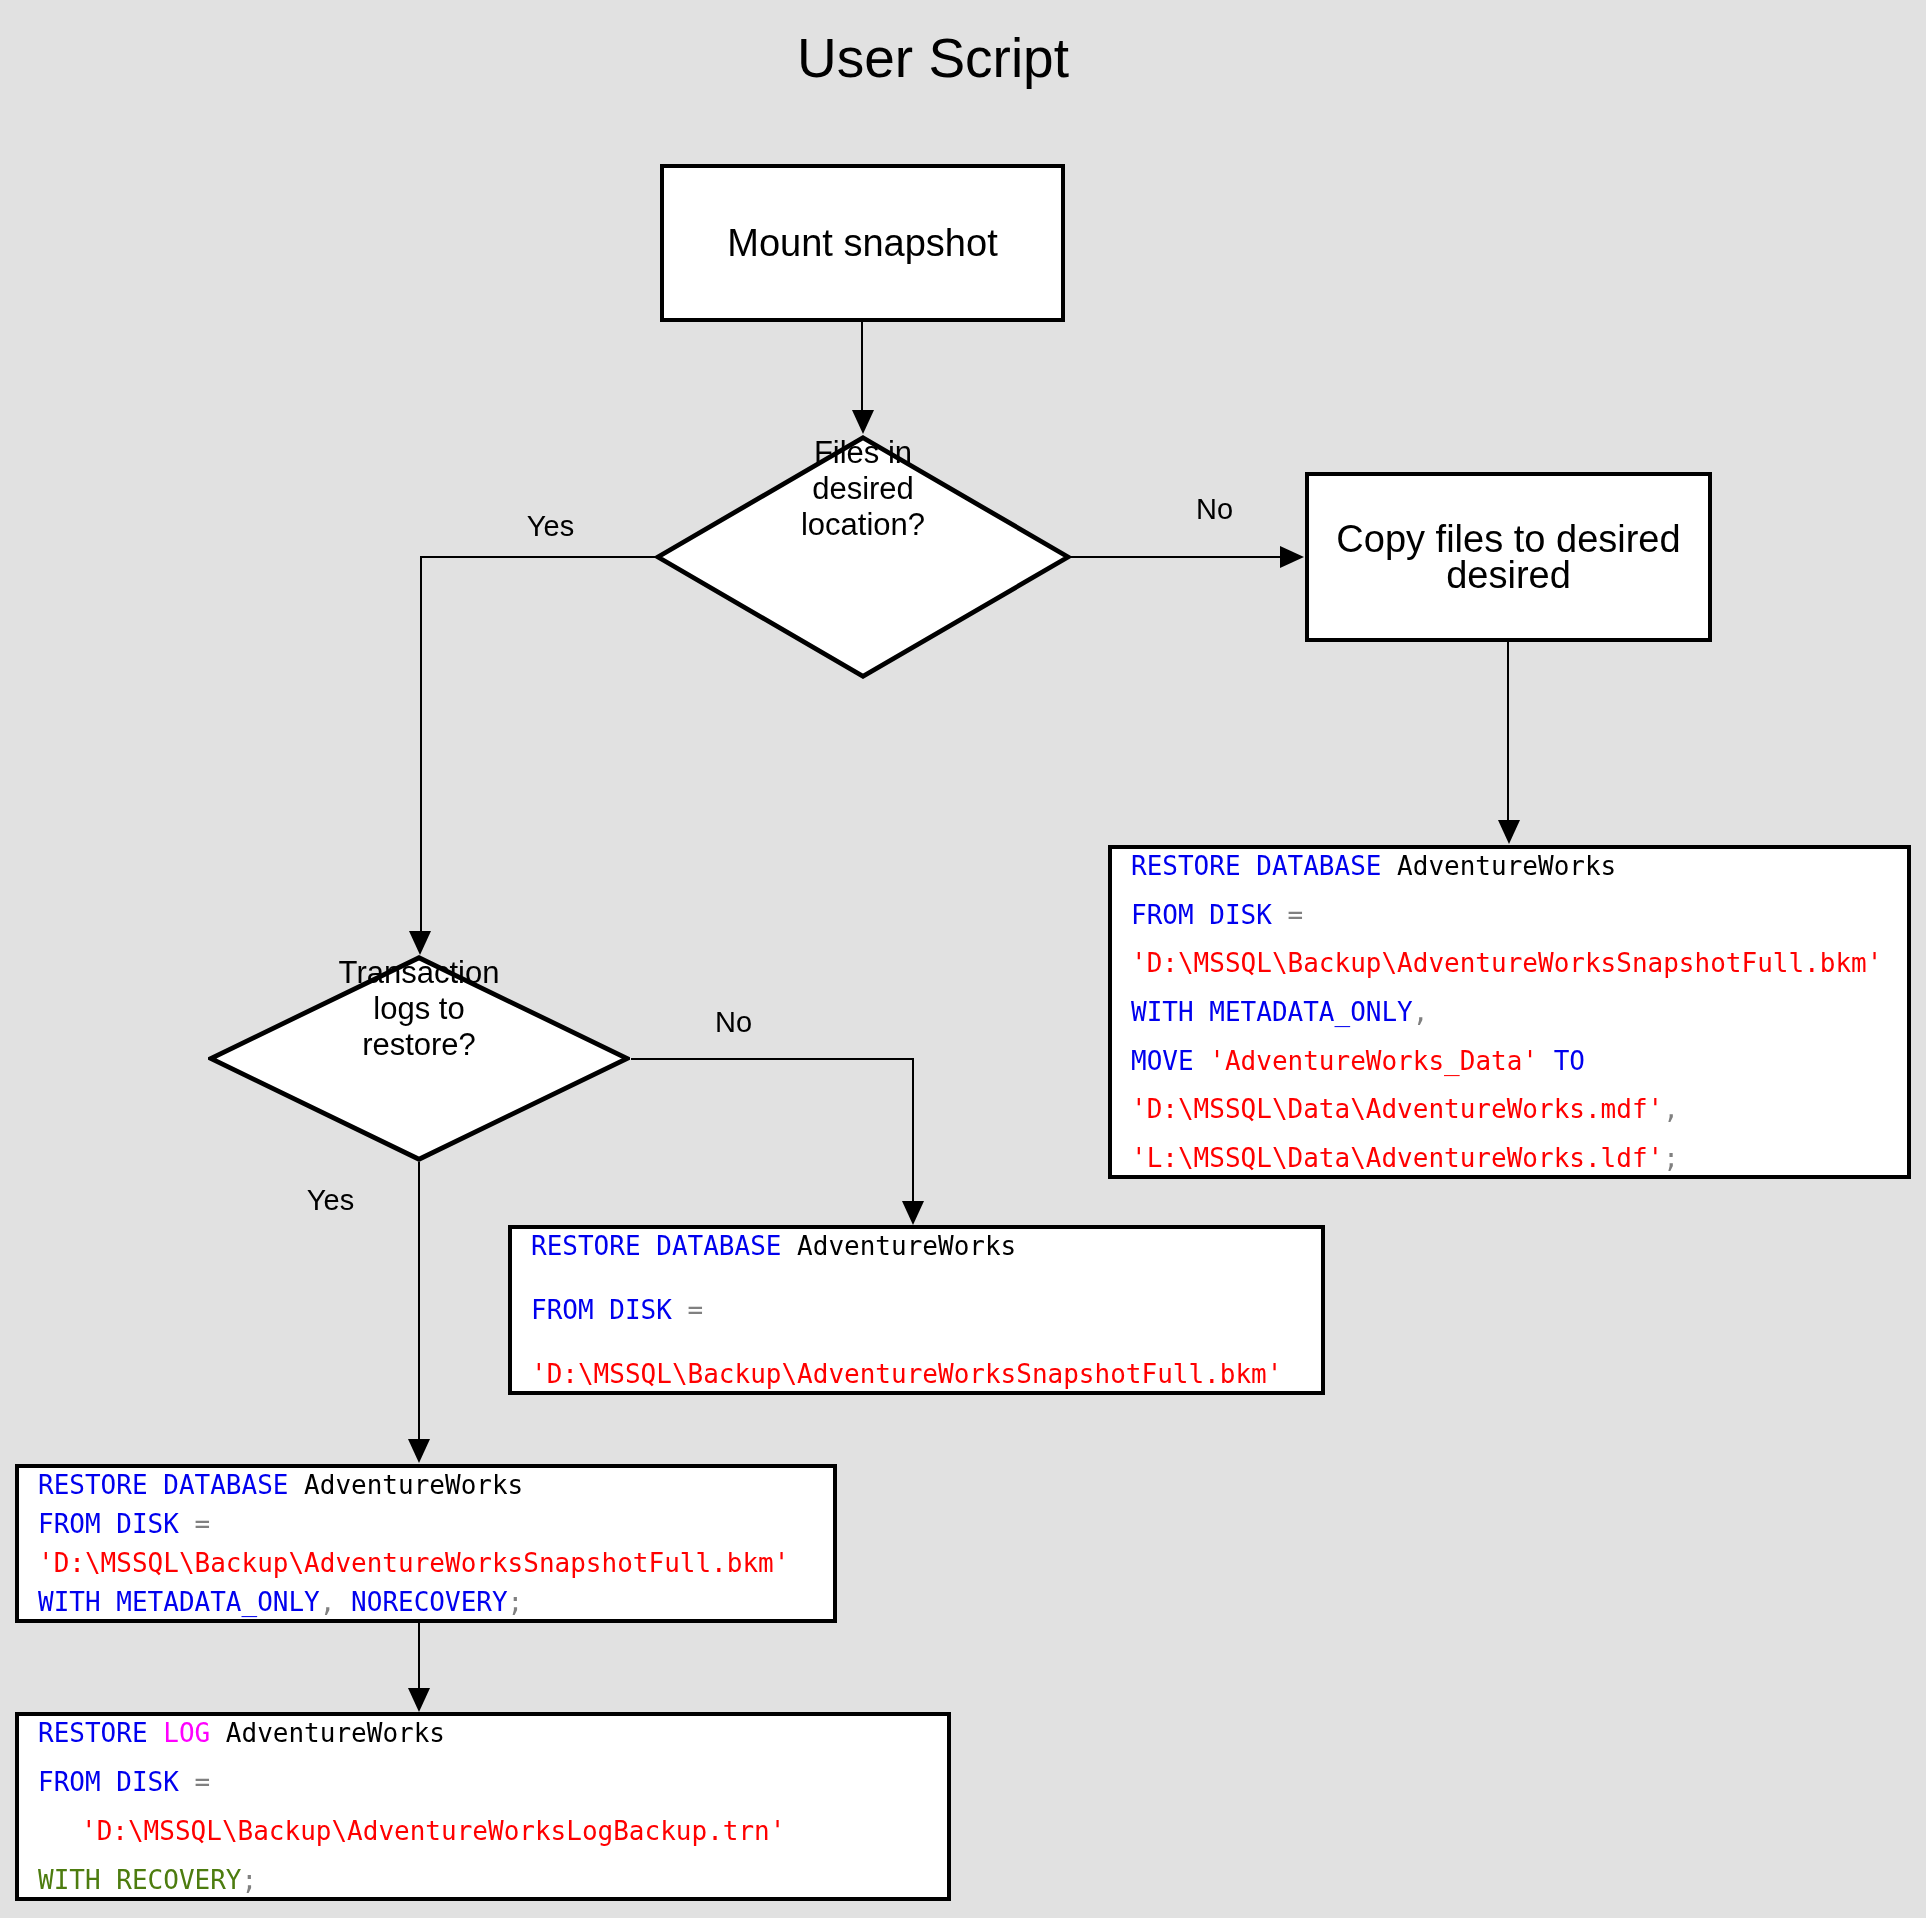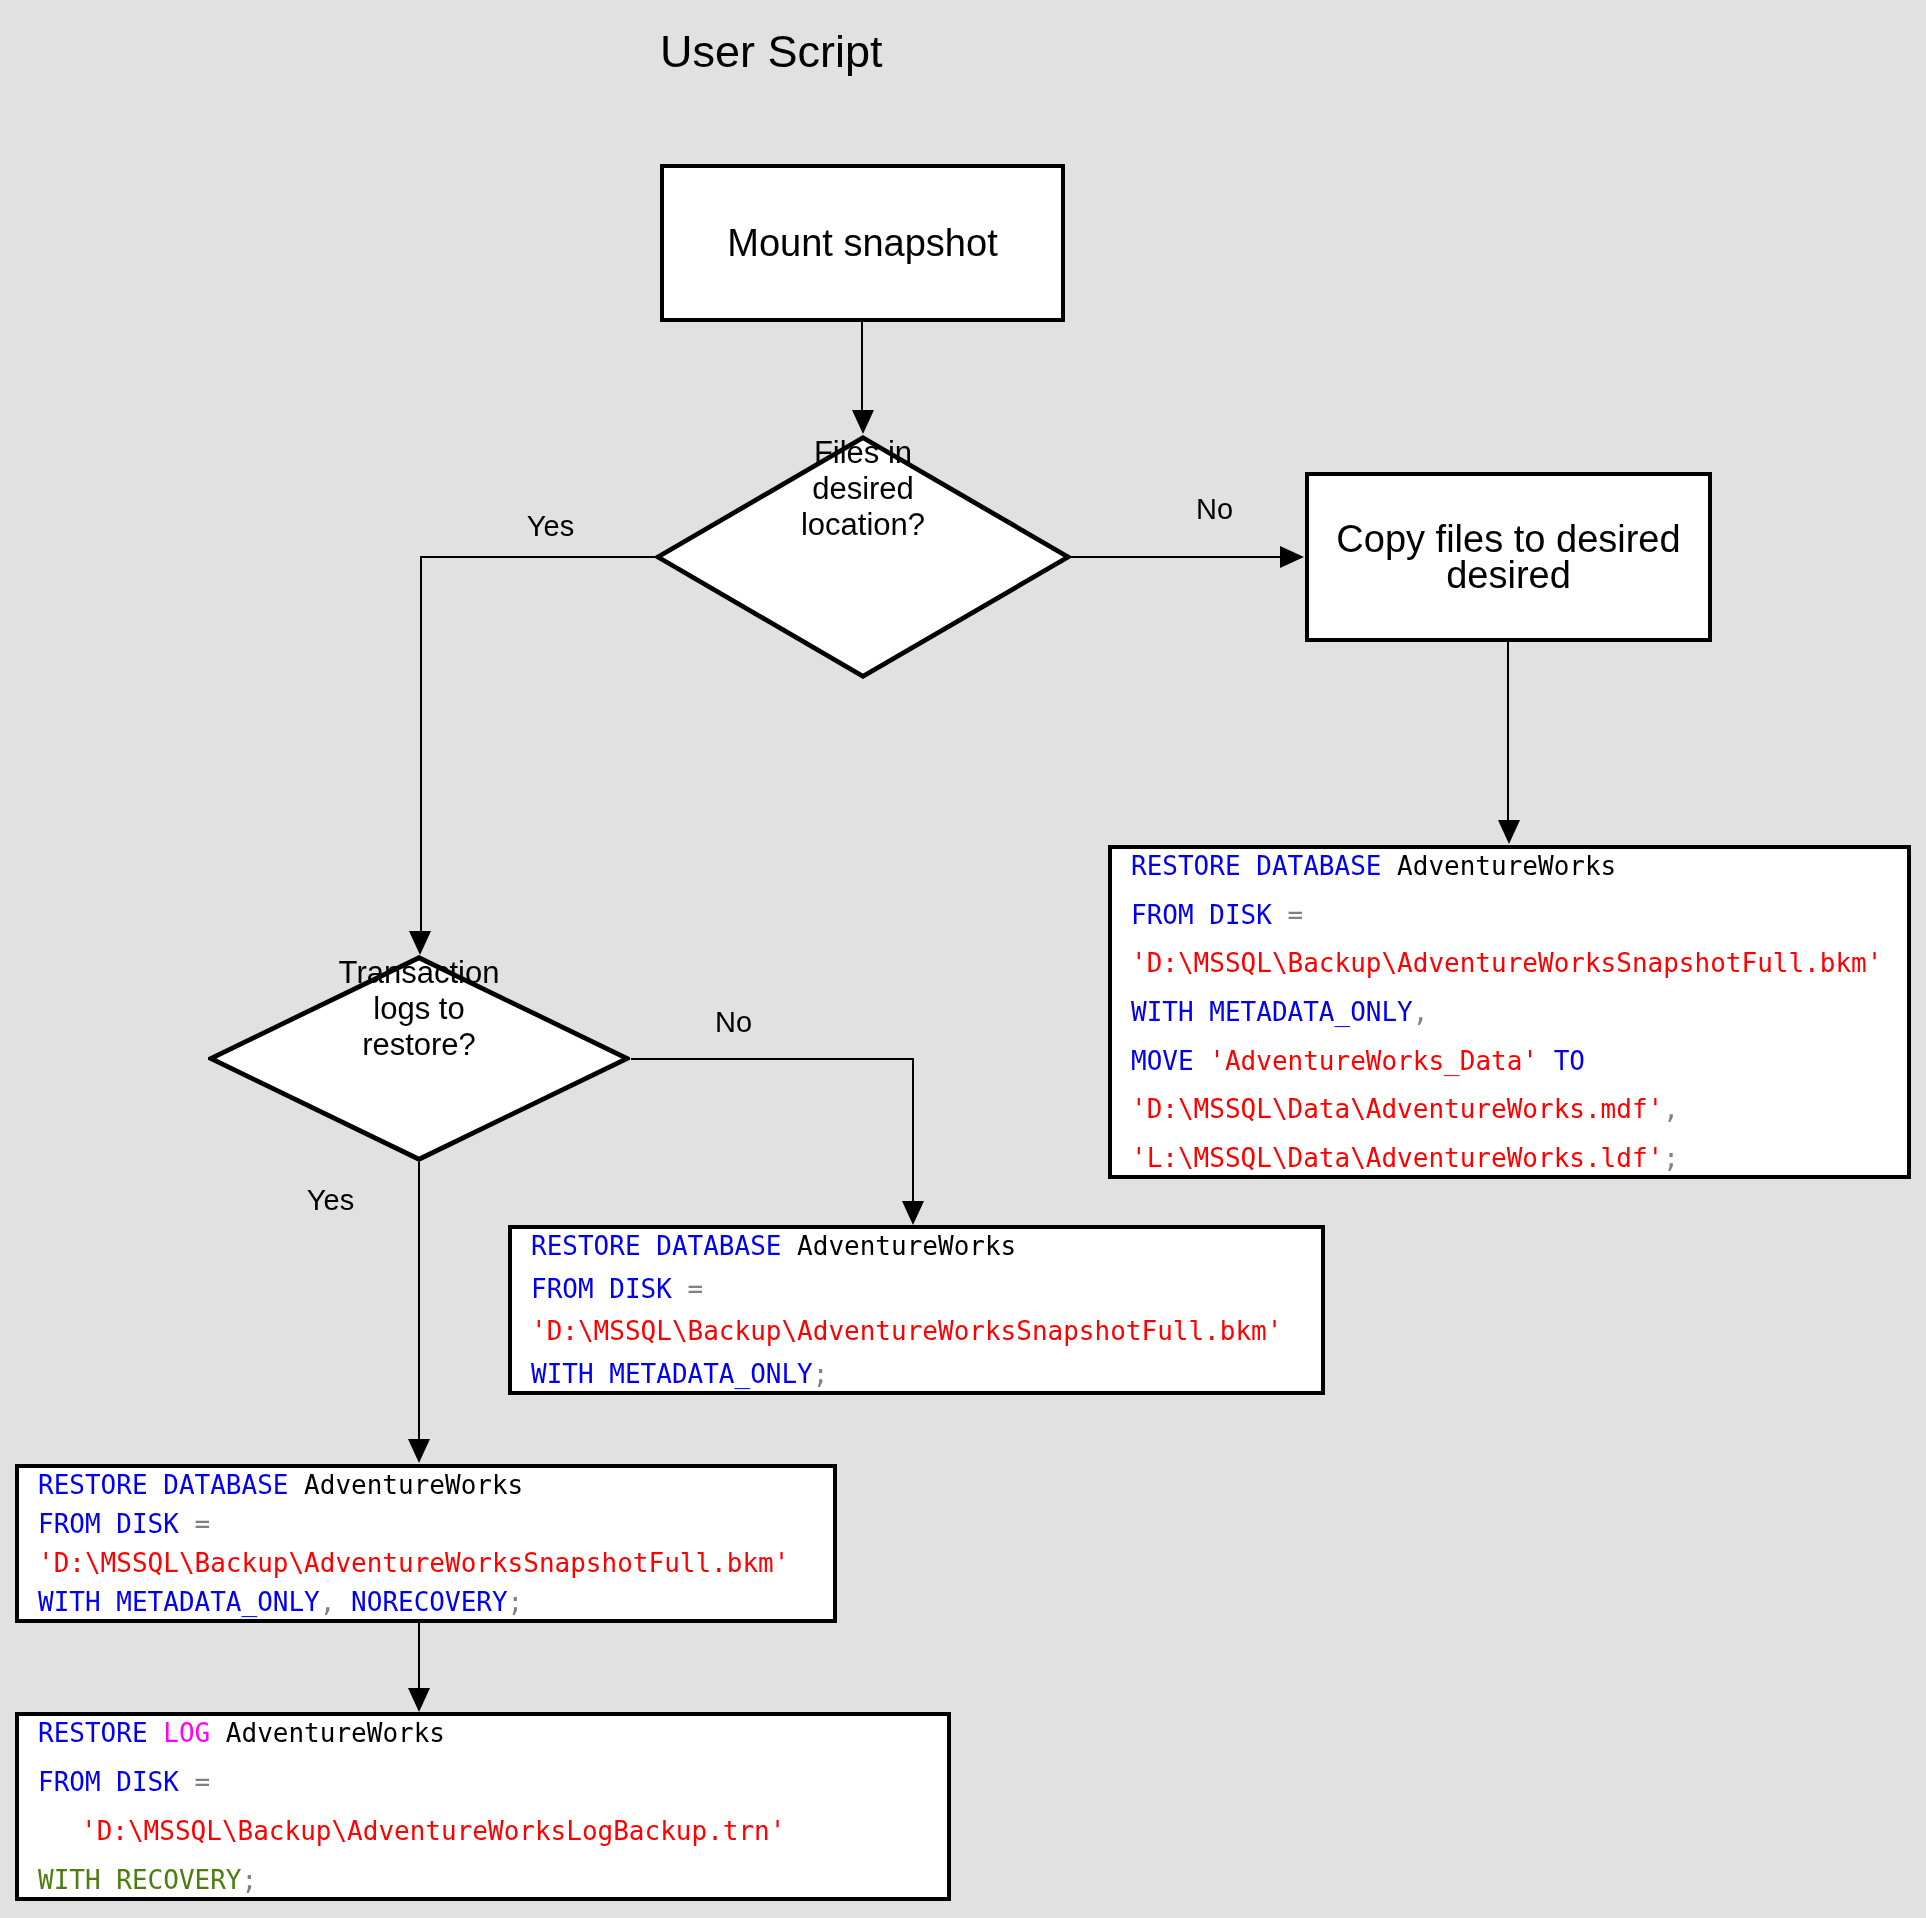--- a/index.html
+++ b/index.html
@@ -1,19 +1,19 @@
 <!DOCTYPE html>
 <html style="font-size:11px"><head>
 <meta charset="utf-8">
 <style>
   html,body { margin:0; padding:0; }
   body { background:#e1e1e1; font-family:"Liberation Sans", sans-serif; }
   .stage { position:relative; width:1926px; height:1919px; background:#e1e1e1; overflow:hidden; }
 
-  .title { position:absolute; text-align:left; font-size:45px; color:#000; }
+  .title { position:absolute; text-align:right; font-size:55px; color:#000; }
 
   .process { position:absolute; box-sizing:border-box; background:#fff; border:4.8px solid #000;
              display:flex; align-items:center; justify-content:center; text-align:center;
              font-size:38px; line-height:36px; color:#000000; }
 
   .diamond-svg { position:absolute; }
   .diamond-label { position:absolute; display:flex; flex-direction:column; align-items:center;
                    justify-content:flex-start; text-align:center; font-size:31px; line-height:36px; color:#000; }
 
   .codebox { position:absolute; box-sizing:border-box; background:#fff; border:4.8px solid #000;
@@ -89,21 +89,20 @@
 
   <div class="edge-label" style="left:679px; top:1006px;">No</div>
   <div class="line" style="left:631px; top:1058px; width:283px; height:2px;"></div>
   <div class="line" style="left:912px; top:1058px; width:2px; height:144px;"></div>
   <div class="arrowhead arrow-down" style="left:902px; top:1201px;"></div>
 
   <div class="codebox" style="left:508px; top:1225px; width:817px; height:170px;">
       <div class="code-line"><span style="color: rgb(0, 0, 238);">RESTORE DATABASE</span><span style="color: rgb(0, 0, 0);"> AdventureWorks</span></div>
       <div class="code-line"><span style="color: rgb(0, 0, 238);">FROM DISK</span><span style="color: rgb(128, 128, 128);"> =</span></div>
       <div class="code-line"><span style="color: rgb(255, 0, 0);">'D:\MSSQL\Backup\AdventureWorksSnapshotFull.bkm'</span></div>
-      <div class="code-line"><span style="color: rgb(0, 0, 238);">WITH METADATA_ONLY</span><span style="color: rgb(128, 128, 128);">;</span></div>
     </div>
 
   <div class="edge-label" style="left:276px; top:1184px;">Yes</div>
   <div class="line" style="left:418px; top:1162px; width:2px; height:278px;"></div>
   <div class="arrowhead arrow-down" style="left:408px; top:1439px;"></div>
 
   <div class="codebox" style="left:15px; top:1464px; width:822px; height:159px;">
       <div class="code-line"><span style="color: rgb(0, 0, 238);">RESTORE DATABASE</span><span style="color: rgb(0, 0, 0);"> AdventureWorks</span></div>
       <div class="code-line"><span style="color: rgb(0, 0, 238);">FROM DISK</span><span style="color: rgb(128, 128, 128);"> =</span></div>
       <div class="code-line"><span style="color: rgb(255, 0, 0);">'D:\MSSQL\Backup\AdventureWorksSnapshotFull.bkm'</span></div>

